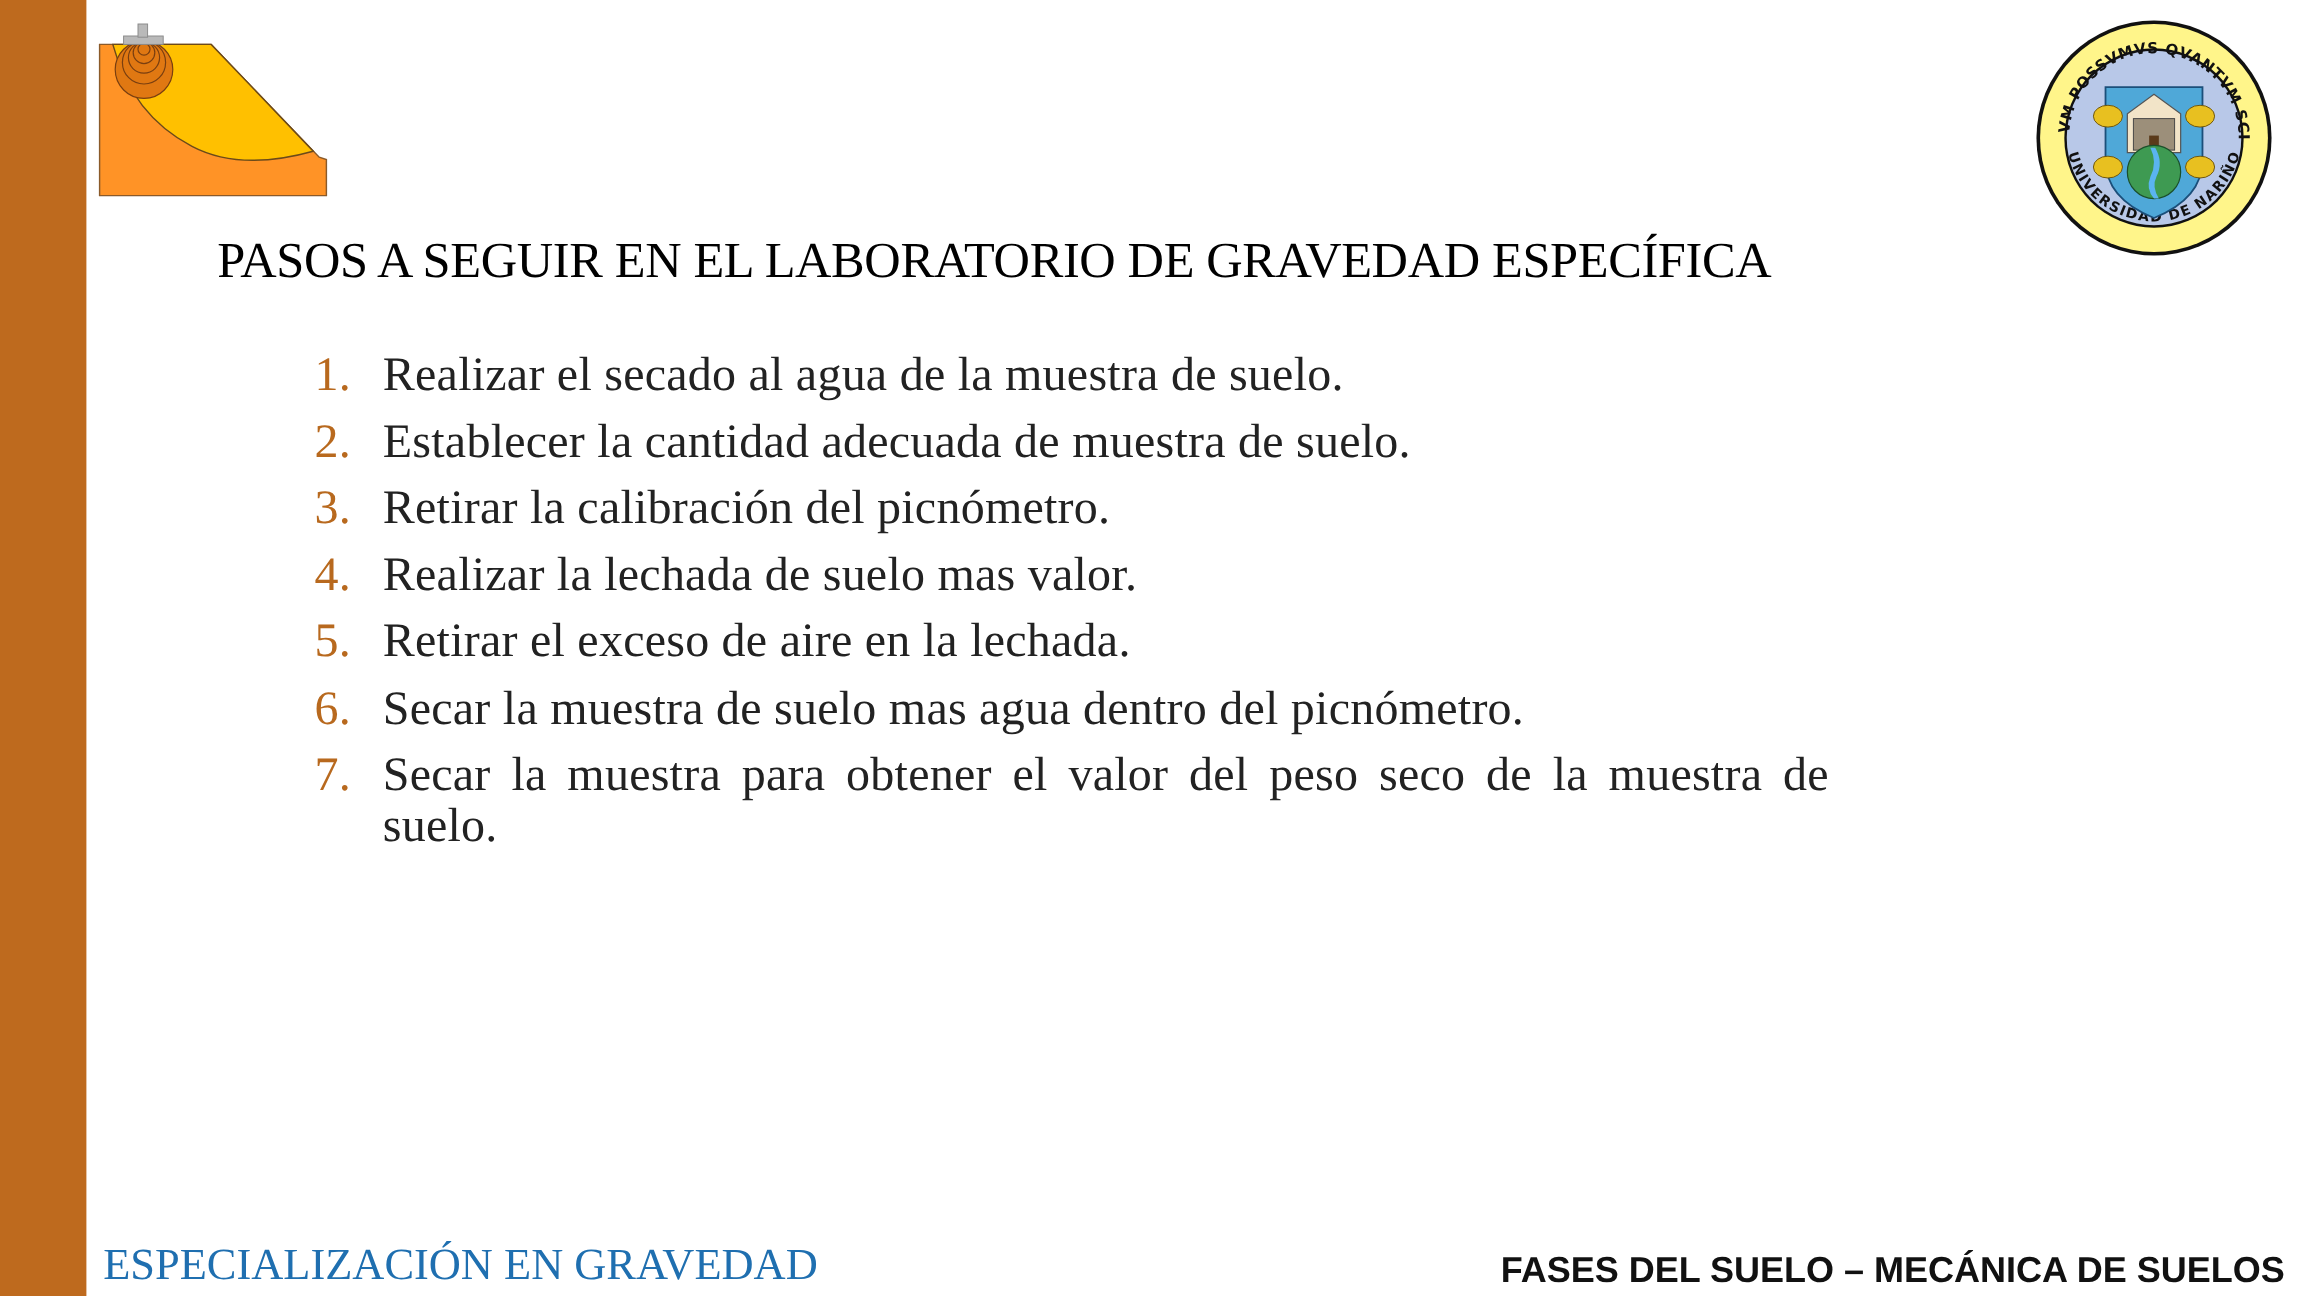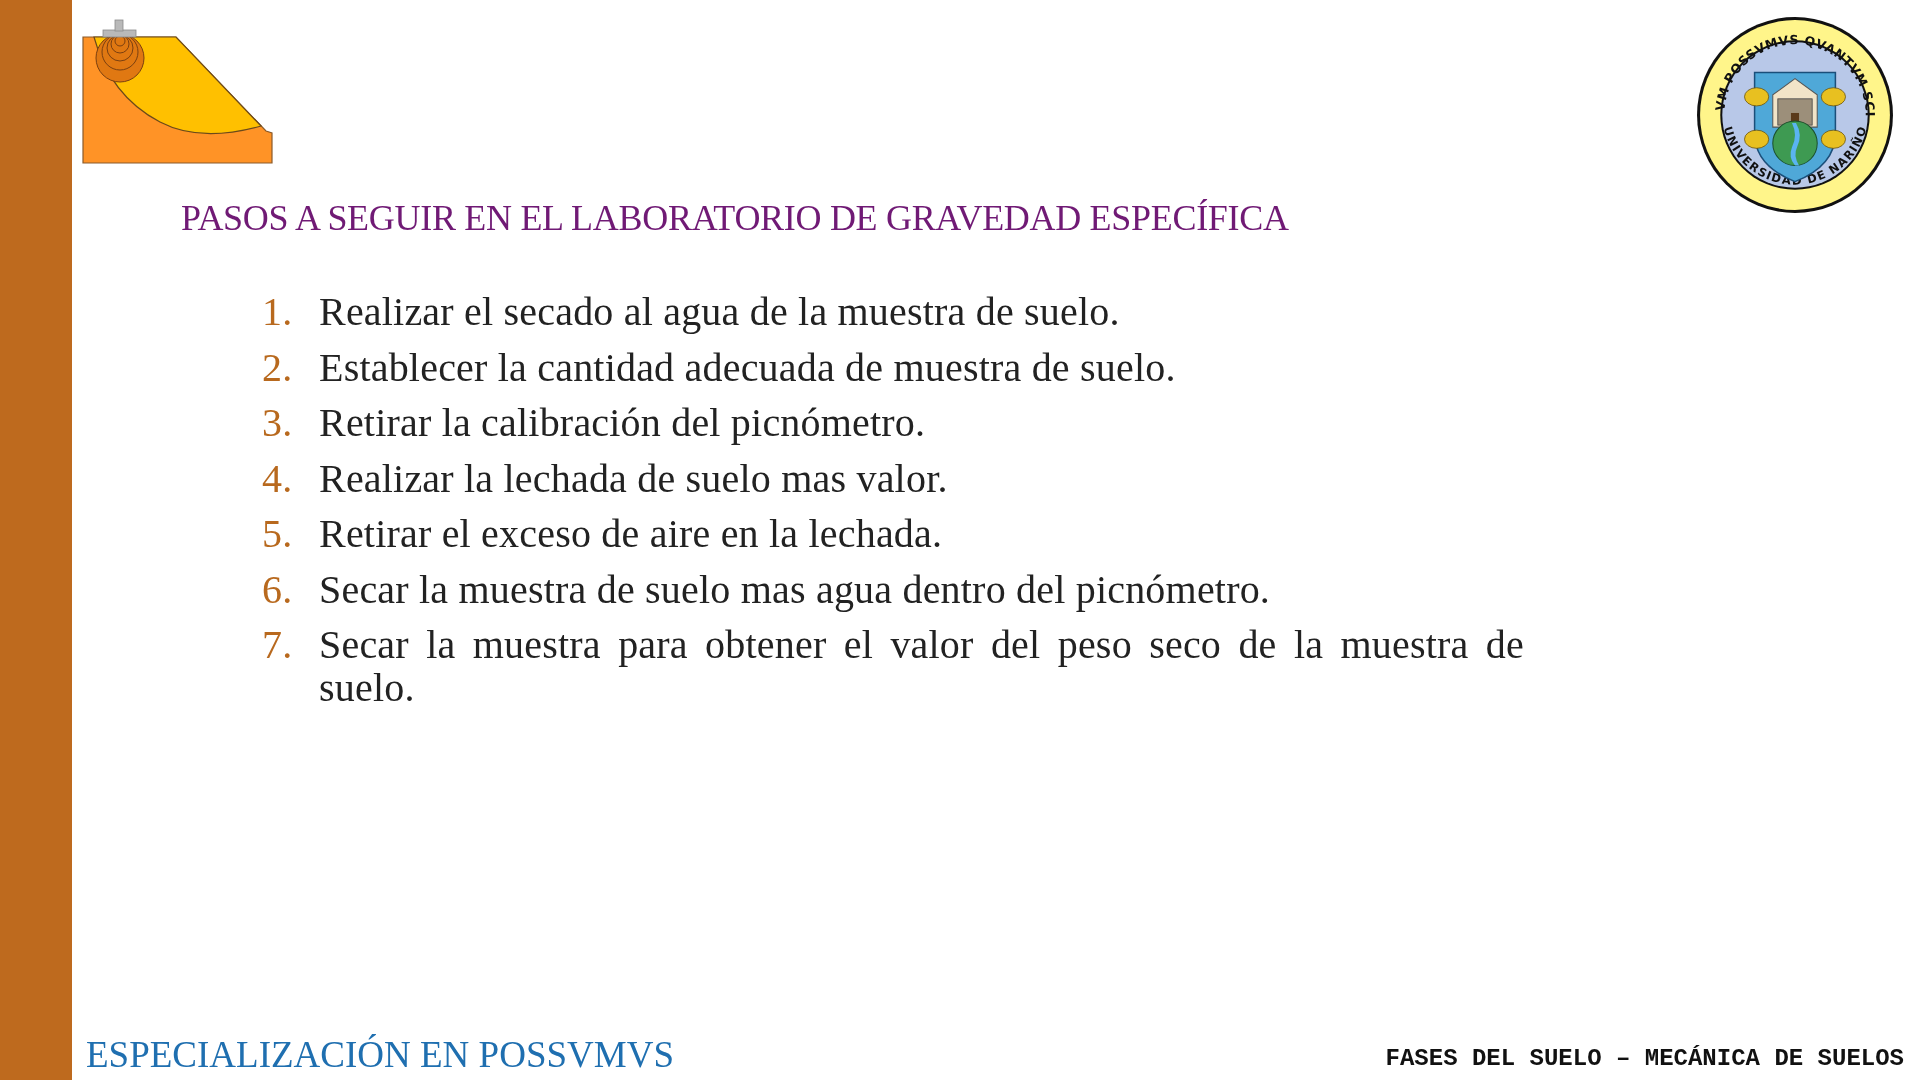--- a/index.html
+++ b/index.html
@@ -37,23 +37,23 @@
       top: 14px;
       width: 202px;
       height: 202px;
     }
     .title {
       position: absolute;
       left: 181px;
       top: 194px;
       width: 1360px;
       font-family: "Liberation Serif", "DejaVu Serif", serif;
-      font-size: 36px;
+      font-size: 42px;
       line-height: 48px;
-      color: #701a75;
+      color: #000000;
       white-space: nowrap;
       letter-spacing: -0.3px;
     }
     .steps {
       position: absolute;
       left: 262px;
       top: 290px;
       width: 1262px;
       margin: 0;
       padding: 0;
@@ -90,22 +90,22 @@
       font-family: "Liberation Serif", "DejaVu Serif", serif;
       font-size: 37px;
       line-height: 42px;
       color: #1F6FB0;
       white-space: nowrap;
     }
     .footer-right {
       position: absolute;
       right: 16px;
       top: 1042px;
-      font-family: Liberation Mono, monospace;
-      font-size: 24px;
+      font-family: Liberation Sans, sans-serif;
+      font-size: 30px;
       line-height: 34px;
       font-weight: bold;
       color: #111111;
       white-space: nowrap;
     }
   </style>
 </head>
 <body>
 
 <div class="slide">
@@ -187,16 +187,16 @@
     <li class="step">
       <span class="step-num">6.</span>
       <span class="step-text">Secar la muestra de suelo mas agua dentro del picnómetro.</span>
     </li>
     <li class="step justify">
       <span class="step-num">7.</span>
       <span class="step-text">Secar la muestra para obtener el valor del peso seco de la muestra de suelo.</span>
     </li>
   </ol>
 
-  <div class="footer-left">ESPECIALIZACIÓN EN POSSVMVS</div>
+  <div class="footer-left">ESPECIALIZACIÓN EN GRAVEDAD</div>
   <div class="footer-right">FASES DEL SUELO – MECÁNICA DE SUELOS</div>
 
 </div>
 
 </body></html>

